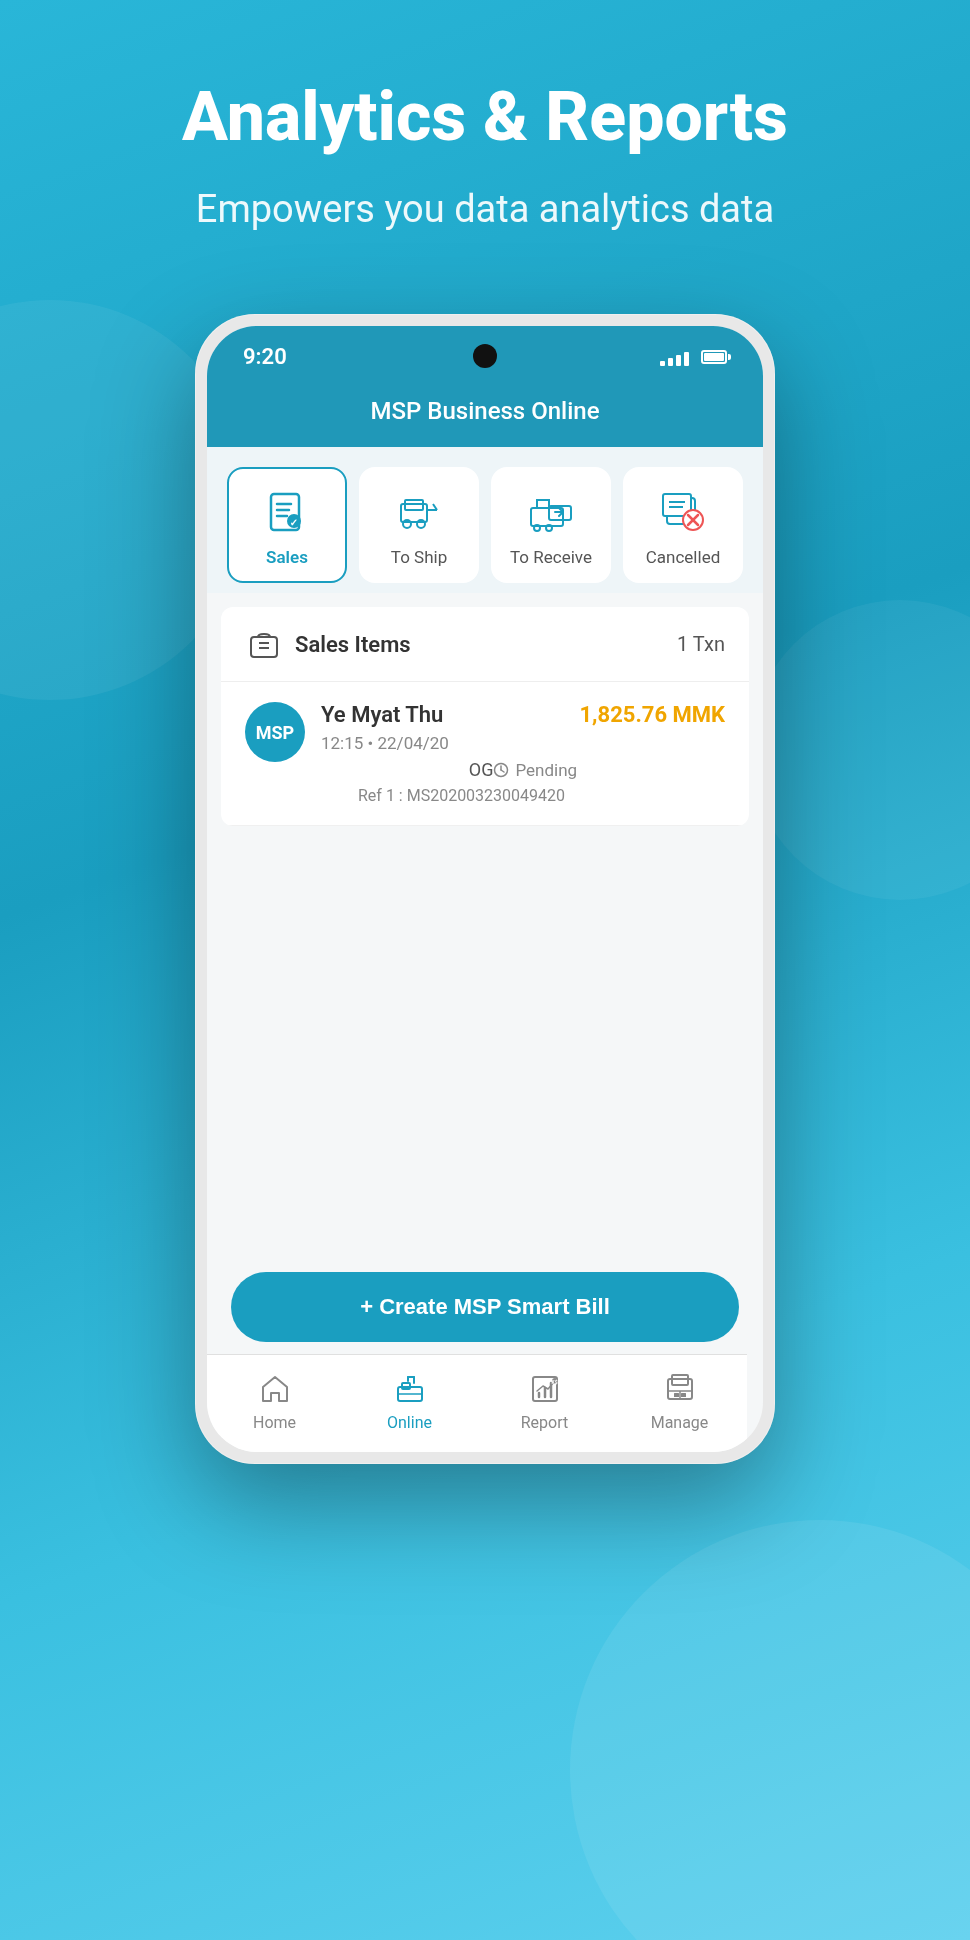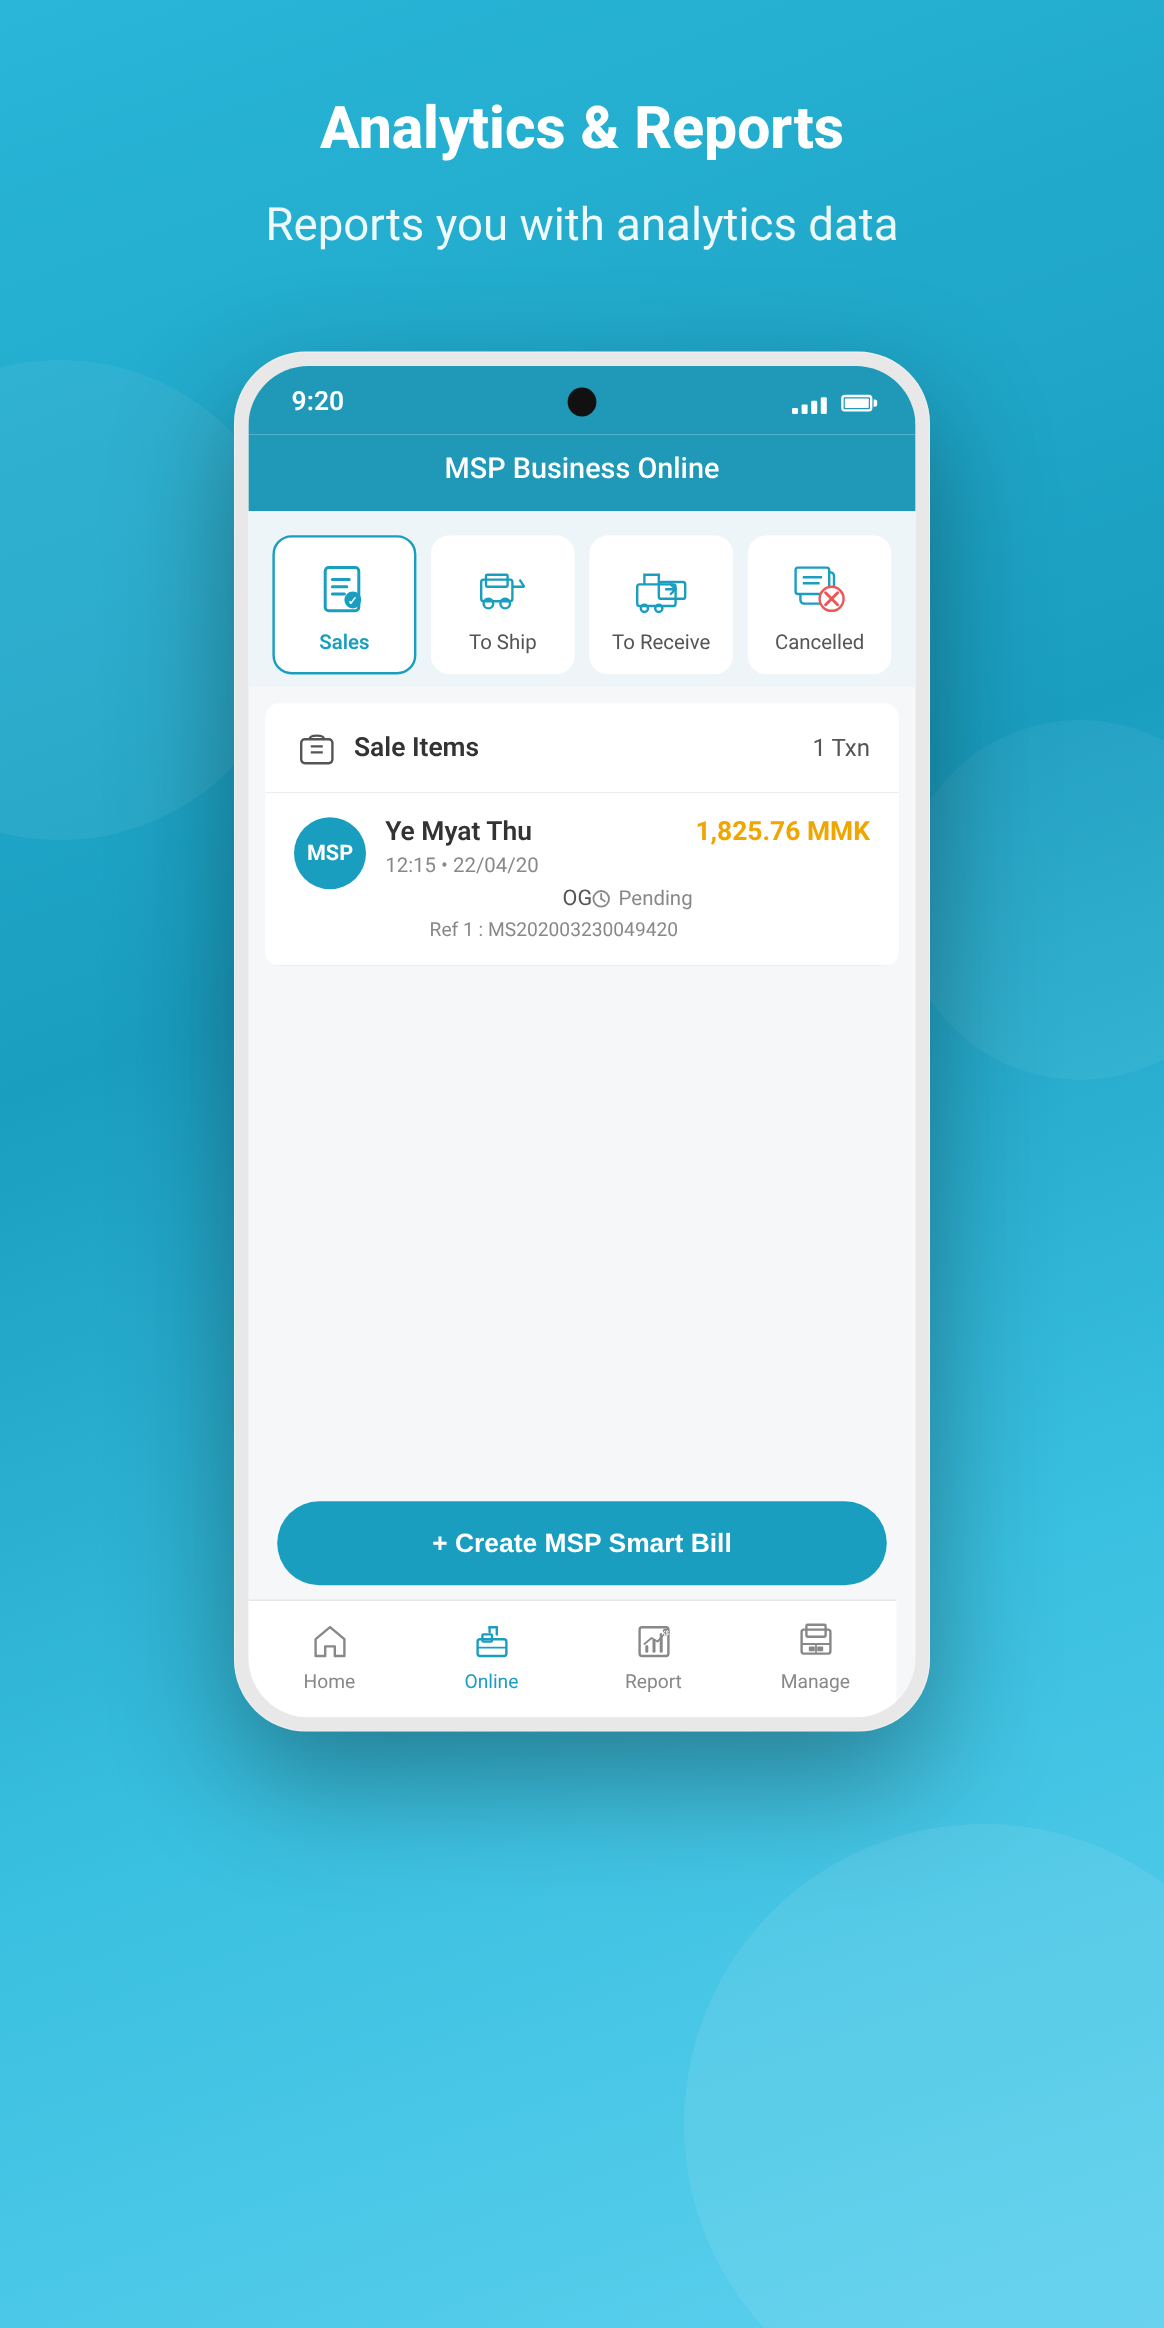--- a/index.html
+++ b/index.html
@@ -14,21 +14,21 @@
     }
 
     .hero-section {
       position: relative;
       z-index: 1;
       text-align: center;
       padding: 80px 60px 40px;
     }
 
     .hero-title {
-      font-size: 49px;
+      font-size: 68px;
       font-weight: 800;
       color: #ffffff;
       line-height: 1.1;
       margin-bottom: 30px;
     }
 
     .hero-subtitle {
       font-size: 38px;
       font-weight: 400;
       color: rgba(255,255,255,0.92);
@@ -423,21 +423,21 @@
   </style>
 </head>
 <body>
 
 <div class="wave-bg"></div>
 <div class="wave-bg2"></div>
 <div class="wave-bg3"></div>
 
 <div class="hero-section">
   <h1 class="hero-title">Analytics &amp; Reports</h1>
-  <p class="hero-subtitle">Reports you with analytics data</p>
+  <p class="hero-subtitle">Empowers you data analytics data</p>
 </div>
 
 <div class="phone-container">
   <div class="phone-frame">
     <div class="phone-inner">
 
       <div class="status-bar">
         <span class="status-time">9:20</span>
         <div class="status-camera"></div>
         <div class="status-icons">
@@ -524,21 +524,21 @@
         <div class="sale-header">
           <div class="sale-header-left">
             <div class="bag-icon-wrap">
               <svg width="34" height="34" viewBox="0 0 34 34" fill="none">
                 <rect x="4" y="10" width="26" height="20" rx="3" fill="none" stroke="#555" stroke-width="2"></rect>
                 <path d="M11 10 C11 6 23 6 23 10" fill="none" stroke="#555" stroke-width="2"></path>
                 <line x1="12" y1="16" x2="22" y2="16" stroke="#555" stroke-width="2"></line>
                 <line x1="12" y1="21" x2="22" y2="21" stroke="#555" stroke-width="2"></line>
               </svg>
             </div>
-            <span class="sale-title">Sale Items</span>
+            <span class="sale-title">Sales Items</span>
           </div>
           <span class="txn-count">1 Txn</span>
         </div>
 
         <div class="txn-item">
           <div class="txn-avatar">MSP</div>
           <div class="txn-details">
             <div class="txn-top">
               <span class="txn-name">Ye Myat Thu</span>
               <span class="txn-amount">1,825.76 MMK</span>

